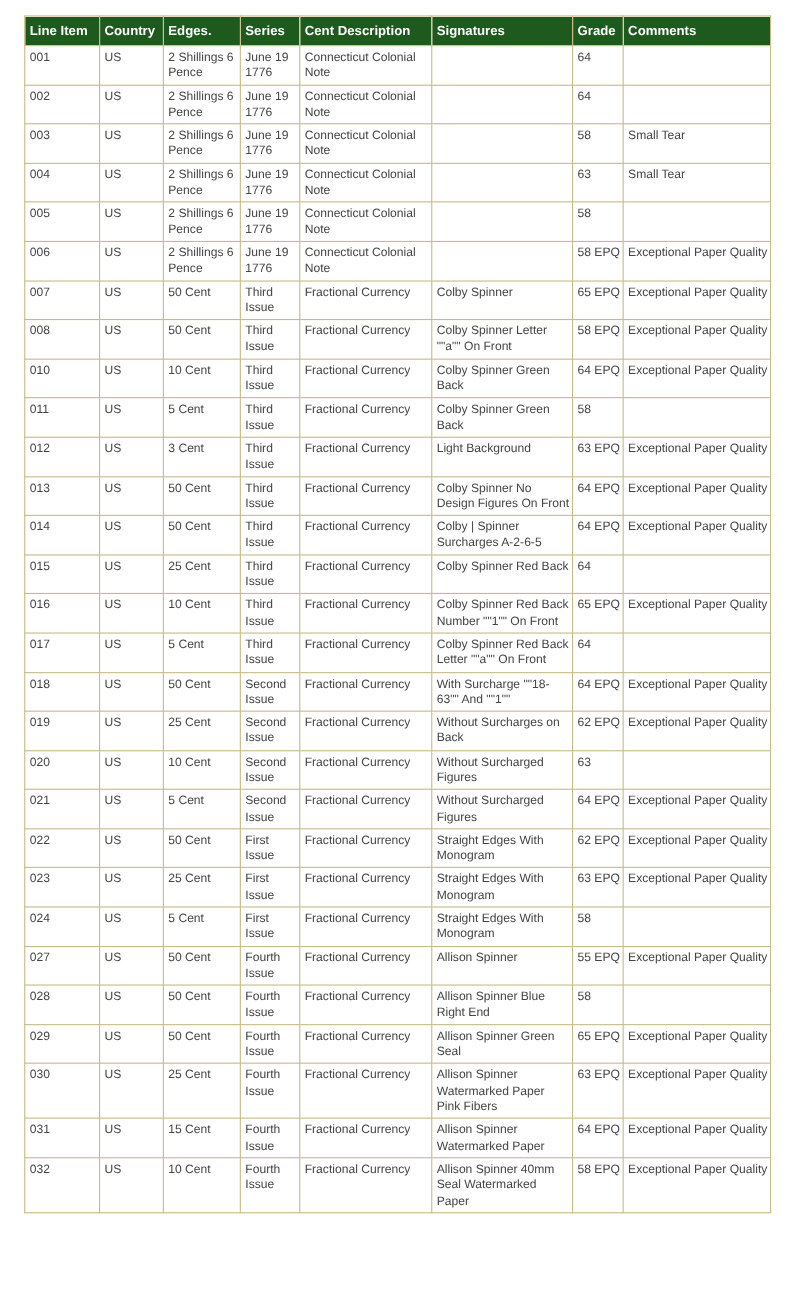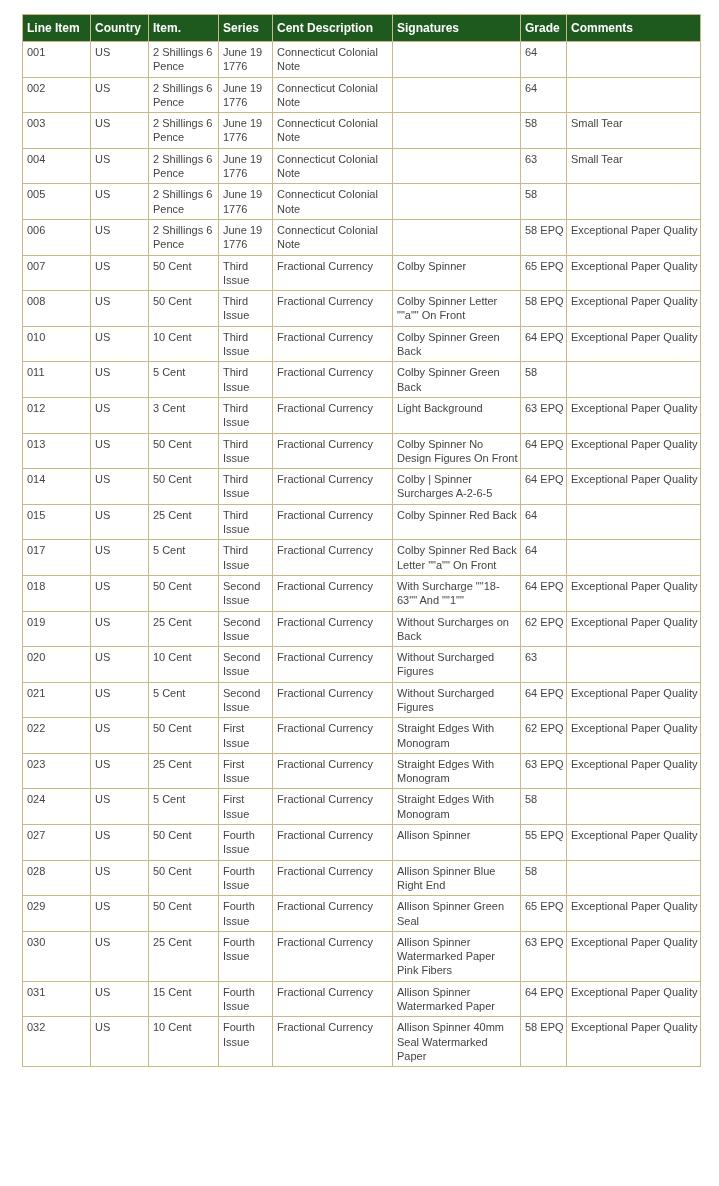--- a/index.html
+++ b/index.html
@@ -59,21 +59,21 @@
       <col style="width:54px">
       <col style="width:120px">
       <col style="width:128px">
       <col style="width:46px">
       <col style="width:134px">
     </colgroup>
     <thead>
       <tr>
           <th>Line Item</th>
           <th>Country</th>
-          <th>Item.</th>
+          <th>Edges.</th>
           <th>Series</th>
           <th>Cent Description</th>
           <th>Signatures</th>
           <th>Grade</th>
           <th>Comments</th>
         </tr>
     </thead>
     <tbody>
         <tr>
           <td>001</td>
@@ -209,20 +209,30 @@
           <td>015</td>
           <td>US</td>
           <td>25 Cent</td>
           <td>Third Issue</td>
           <td>Fractional Currency</td>
           <td>Colby Spinner Red Back</td>
           <td>64</td>
           <td></td>
         </tr>
         <tr>
+          <td>016</td>
+          <td>US</td>
+          <td>10 Cent</td>
+          <td>Third Issue</td>
+          <td>Fractional Currency</td>
+          <td>Colby Spinner Red Back Number ""1"" On Front</td>
+          <td>65 EPQ</td>
+          <td>Exceptional Paper Quality</td>
+        </tr>
+        <tr>
           <td>017</td>
           <td>US</td>
           <td>5 Cent</td>
           <td>Third Issue</td>
           <td>Fractional Currency</td>
           <td>Colby Spinner Red Back Letter ""a"" On Front</td>
           <td>64</td>
           <td></td>
         </tr>
         <tr>

